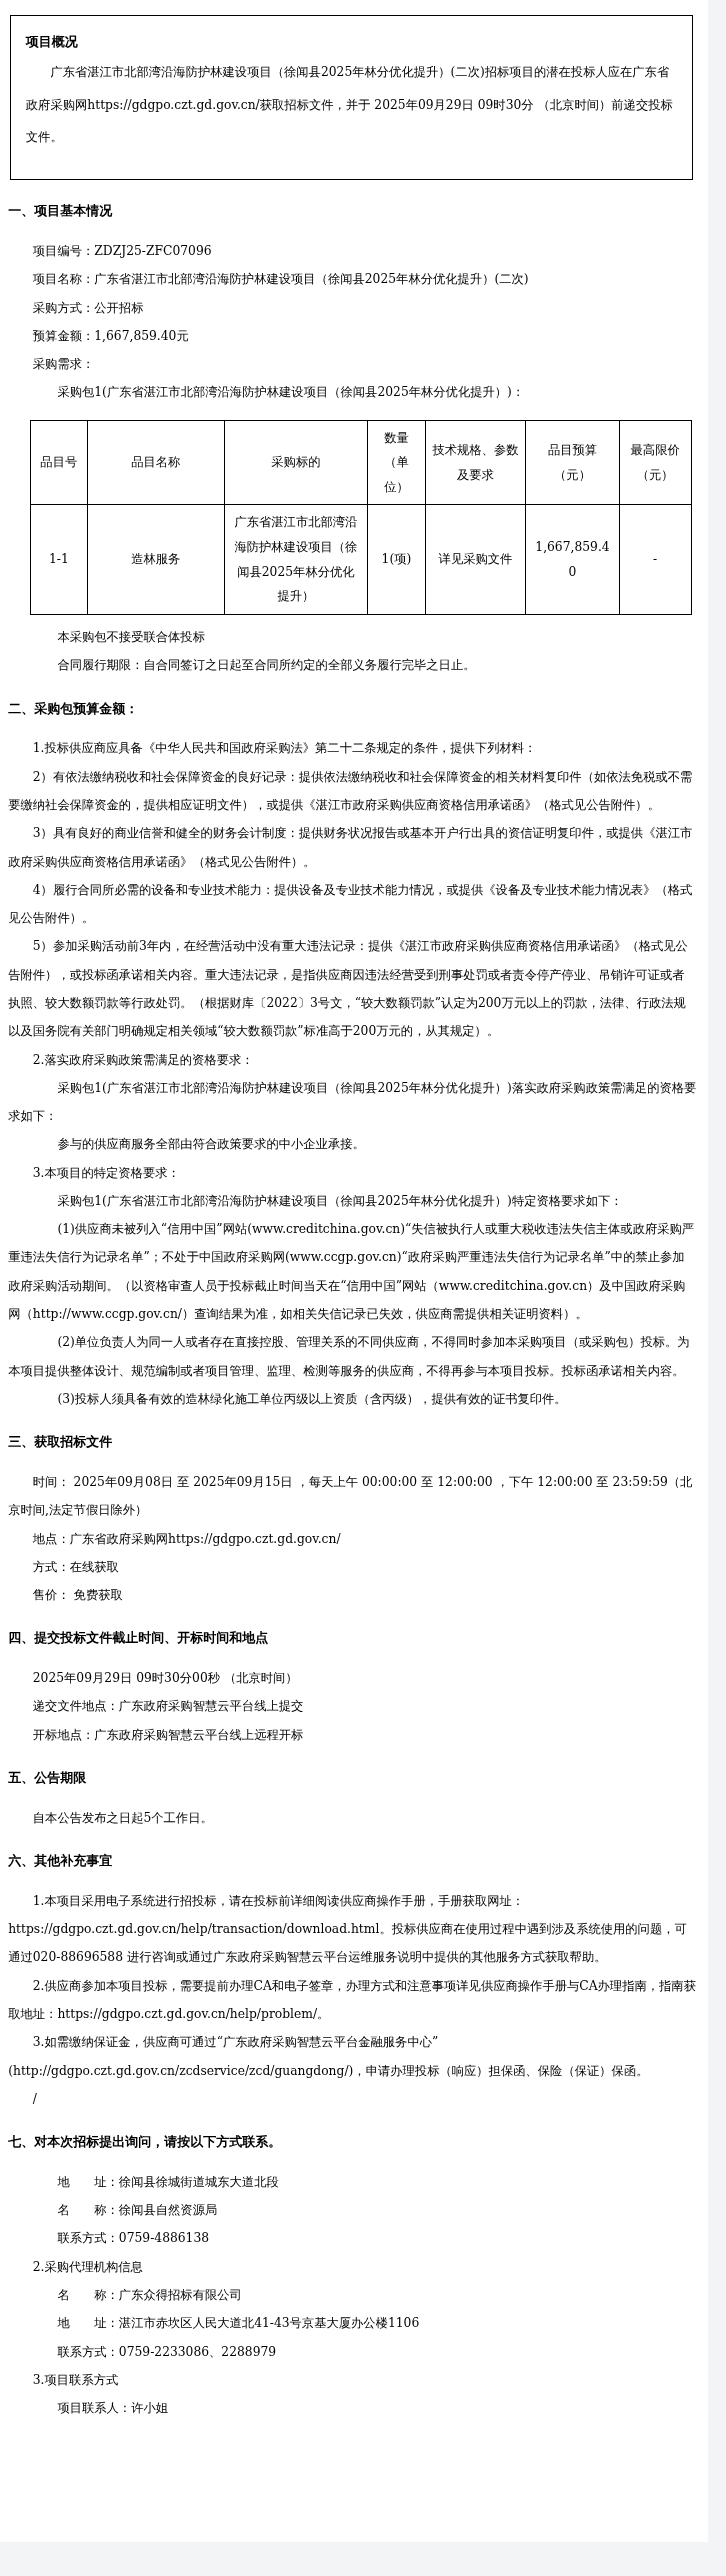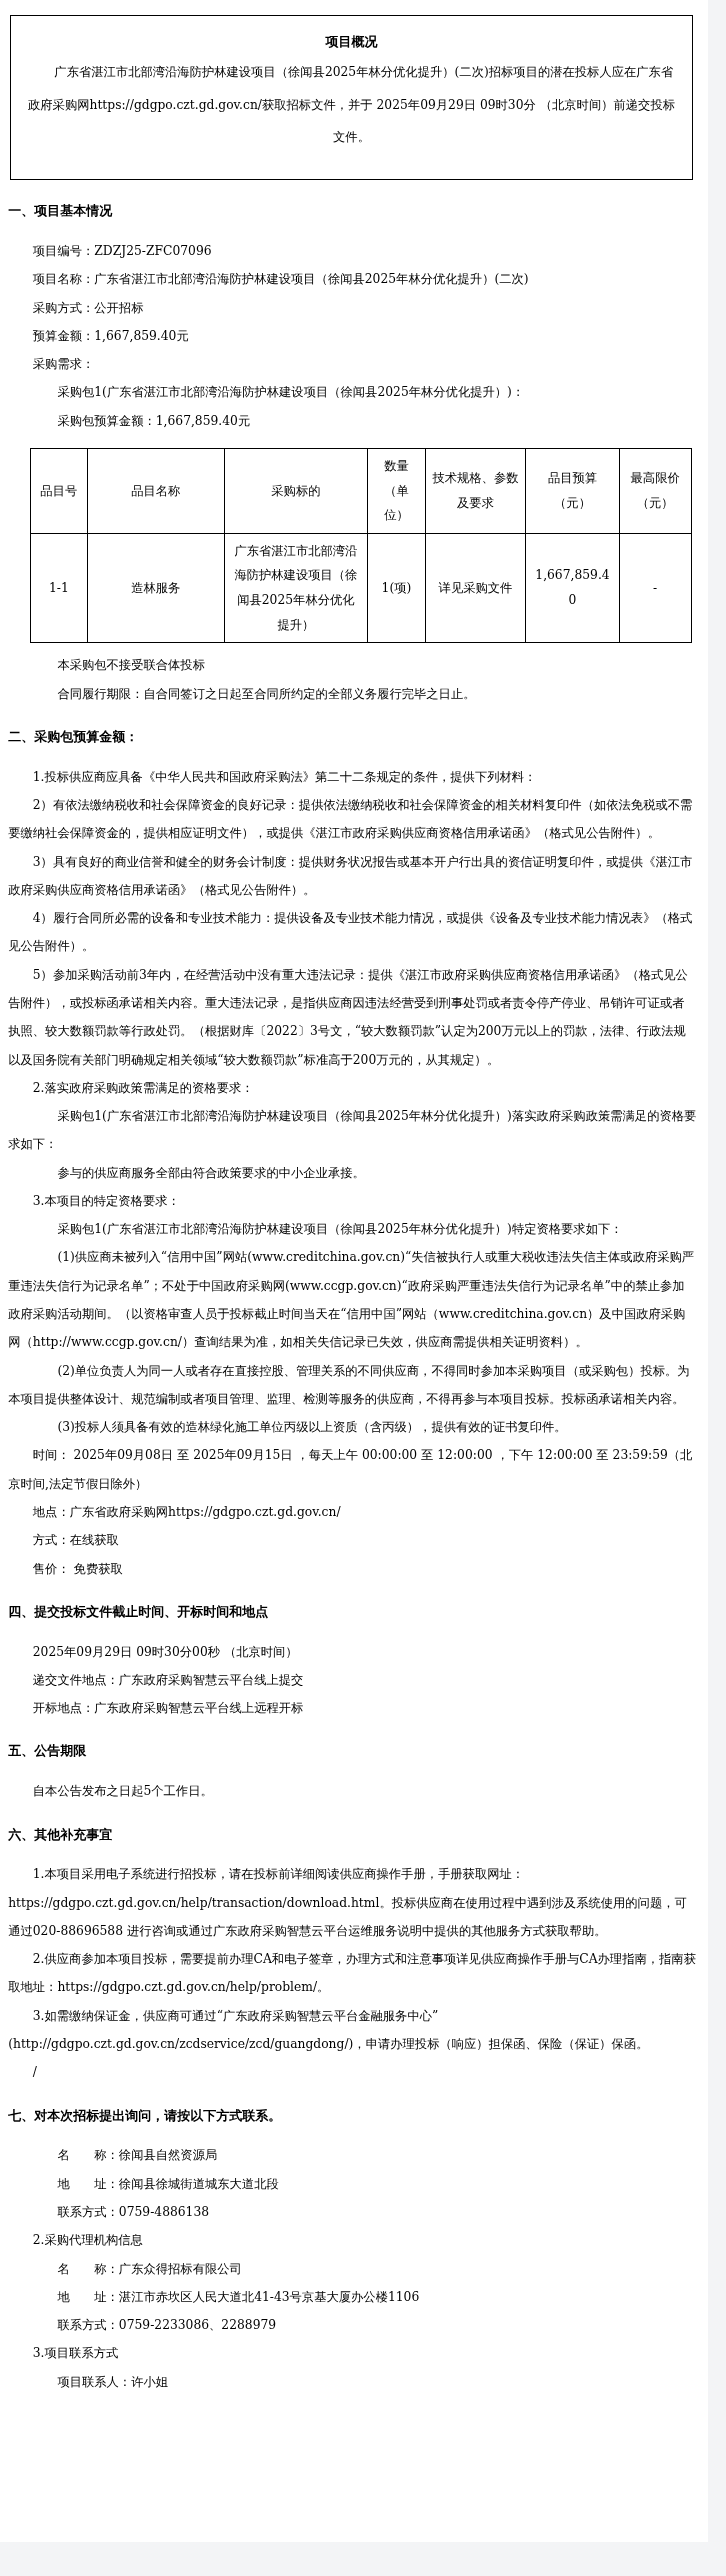--- a/index.html
+++ b/index.html
@@ -13,21 +13,20 @@
     width:708px;
     background:#fff;
     padding:15px 11.5px 25px 8.2px;
     min-height:2542px;
   }
   
   .overview-box {
     border:1.6px solid #000;
     padding:11.5px 15px 25px 15px;
     margin:0 3.3px 21.4px 1.6px;
-    text-align:center;
   }
   .overview-title {
     font-weight:bold;
     font-size:13px;
     line-height:2.2;
   }
   .overview-text {
     font-size:12.3px;
     line-height:2.65;
     text-indent:2em;
@@ -78,21 +77,20 @@
     <p class="overview-text">广东省湛江市北部湾沿海防护林建设项目（徐闻县2025年林分优化提升）(二次)招标项目的潜在投标人应在广东省政府采购网https://gdgpo.czt.gd.gov.cn/获取招标文件，并于 2025年09月29日 09时30分 （北京时间）前递交投标文件。</p>
   </div>
 
   <h2 class="sec-heading">一、项目基本情况</h2>
   <p class="line">项目编号：ZDZJ25-ZFC07096</p>
   <p class="line">项目名称：广东省湛江市北部湾沿海防护林建设项目（徐闻县2025年林分优化提升）(二次)</p>
   <p class="line">采购方式：公开招标</p>
   <p class="line">预算金额：1,667,859.40元</p>
   <p class="line">采购需求：</p>
   <p class="line-deep">采购包1(广东省湛江市北部湾沿海防护林建设项目（徐闻县2025年林分优化提升）)：</p>
-  <p class="line-deep">采购包预算金额：1,667,859.40元</p>
 
   <table class="items">
     <colgroup>
       <col class="c1">
         <col class="c2">
         <col class="c3">
         <col class="c4">
       <col class="c5">
         <col class="c6">
         <col class="c7">
@@ -132,42 +130,43 @@
   <p class="line">5）参加采购活动前3年内，在经营活动中没有重大违法记录：提供《湛江市政府采购供应商资格信用承诺函》（格式见公告附件），或投标函承诺相关内容。重大违法记录，是指供应商因违法经营受到刑事处罚或者责令停产停业、吊销许可证或者执照、较大数额罚款等行政处罚。（根据财库〔2022〕3号文，“较大数额罚款”认定为200万元以上的罚款，法律、行政法规以及国务院有关部门明确规定相关领域“较大数额罚款”标准高于200万元的，从其规定）。</p>
   <p class="line">2.落实政府采购政策需满足的资格要求：</p>
   <p class="line-deep">采购包1(广东省湛江市北部湾沿海防护林建设项目（徐闻县2025年林分优化提升）)落实政府采购政策需满足的资格要求如下：</p>
   <p class="line-deep">参与的供应商服务全部由符合政策要求的中小企业承接。</p>
   <p class="line">3.本项目的特定资格要求：</p>
   <p class="line-deep">采购包1(广东省湛江市北部湾沿海防护林建设项目（徐闻县2025年林分优化提升）)特定资格要求如下：</p>
   <p class="line-deep">(1)供应商未被列入“信用中国”网站(www.creditchina.gov.cn)“失信被执行人或重大税收违法失信主体或政府采购严重违法失信行为记录名单”；不处于中国政府采购网(www.ccgp.gov.cn)“政府采购严重违法失信行为记录名单”中的禁止参加政府采购活动期间。（以资格审查人员于投标截止时间当天在“信用中国”网站（www.creditchina.gov.cn）及中国政府采购网（http://www.ccgp.gov.cn/）查询结果为准，如相关失信记录已失效，供应商需提供相关证明资料）。</p>
   <p class="line-deep">(2)单位负责人为同一人或者存在直接控股、管理关系的不同供应商，不得同时参加本采购项目（或采购包）投标。为本项目提供整体设计、规范编制或者项目管理、监理、检测等服务的供应商，不得再参与本项目投标。投标函承诺相关内容。</p>
   <p class="line-deep">(3)投标人须具备有效的造林绿化施工单位丙级以上资质（含丙级），提供有效的证书复印件。</p>
 
+  <h2 class="sec-heading">三、获取招标文件</h2>
   <p class="line">时间：  2025年09月08日 至 2025年09月15日 ，每天上午 00:00:00 至 12:00:00 ，下午 12:00:00 至 23:59:59（北京时间,法定节假日除外）</p>
   <p class="line">地点：广东省政府采购网https://gdgpo.czt.gd.gov.cn/</p>
   <p class="line">方式：在线获取</p>
   <p class="line">售价： 免费获取</p>
 
   <h2 class="sec-heading">四、提交投标文件截止时间、开标时间和地点</h2>
   <p class="line">2025年09月29日  09时30分00秒  （北京时间）</p>
   <p class="line">递交文件地点：广东政府采购智慧云平台线上提交</p>
   <p class="line">开标地点：广东政府采购智慧云平台线上远程开标</p>
 
   <h2 class="sec-heading">五、公告期限</h2>
   <p class="line">自本公告发布之日起5个工作日。</p>
 
   <h2 class="sec-heading">六、其他补充事宜</h2>
   <p class="line">1.本项目采用电子系统进行招投标，请在投标前详细阅读供应商操作手册，手册获取网址：https://gdgpo.czt.gd.gov.cn/help/transaction/download.html。投标供应商在使用过程中遇到涉及系统使用的问题，可通过020-88696588 进行咨询或通过广东政府采购智慧云平台运维服务说明中提供的其他服务方式获取帮助。</p>
   <p class="line">2.供应商参加本项目投标，需要提前办理CA和电子签章，办理方式和注意事项详见供应商操作手册与CA办理指南，指南获取地址：https://gdgpo.czt.gd.gov.cn/help/problem/。</p>
   <p class="line">3.如需缴纳保证金，供应商可通过“广东政府采购智慧云平台金融服务中心”(http://gdgpo.czt.gd.gov.cn/zcdservice/zcd/guangdong/)，申请办理投标（响应）担保函、保险（保证）保函。</p>
   <p class="line">/</p>
 
   <h2 class="sec-heading">七、对本次招标提出询问，请按以下方式联系。</h2>
+  <p class="line-deep">地　　址：徐闻县徐城街道城东大道北段</p>
   <p class="line-deep">名　　称：徐闻县自然资源局</p>
-  <p class="line-deep">地　　址：徐闻县徐城街道城东大道北段</p>
   <p class="line-deep">联系方式：0759-4886138</p>
   <p class="line">2.采购代理机构信息</p>
   <p class="line-deep">名　　称：广东众得招标有限公司</p>
   <p class="line-deep">地　　址：湛江市赤坎区人民大道北41-43号京基大厦办公楼1106</p>
   <p class="line-deep">联系方式：0759-2233086、2288979</p>
   <p class="line">3.项目联系方式</p>
   <p class="line-deep">项目联系人：许小姐</p>
 
 </div>
 

